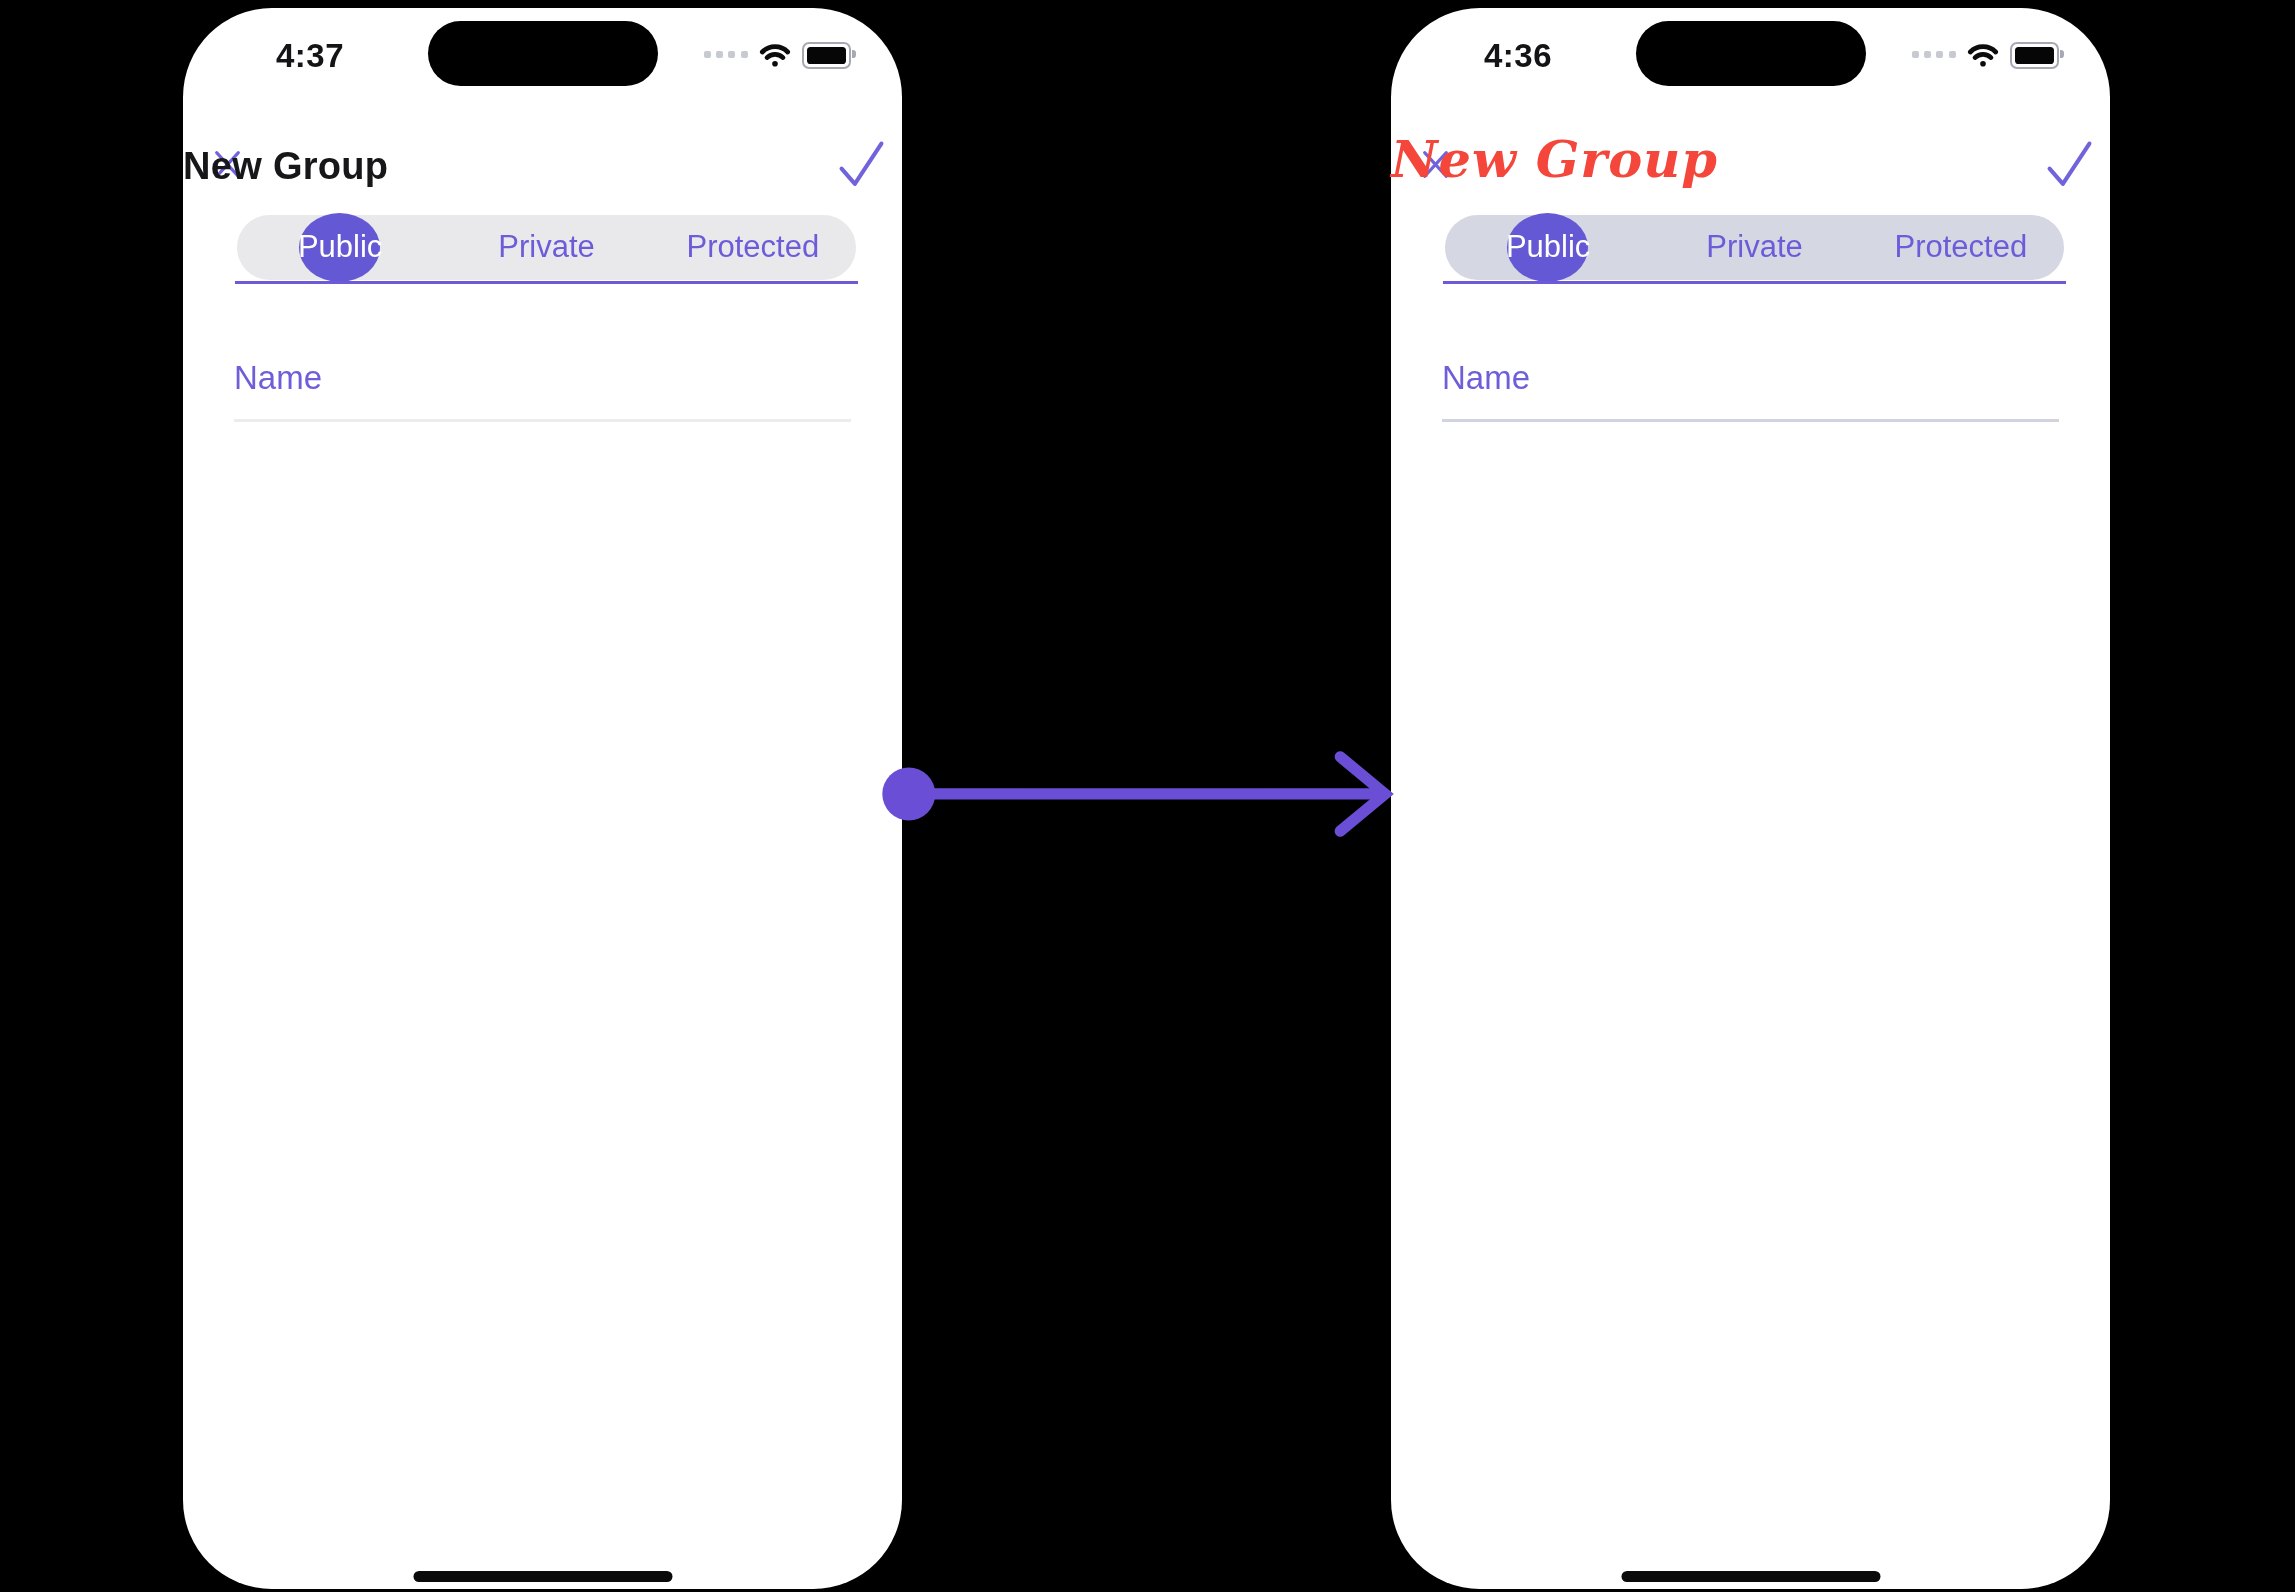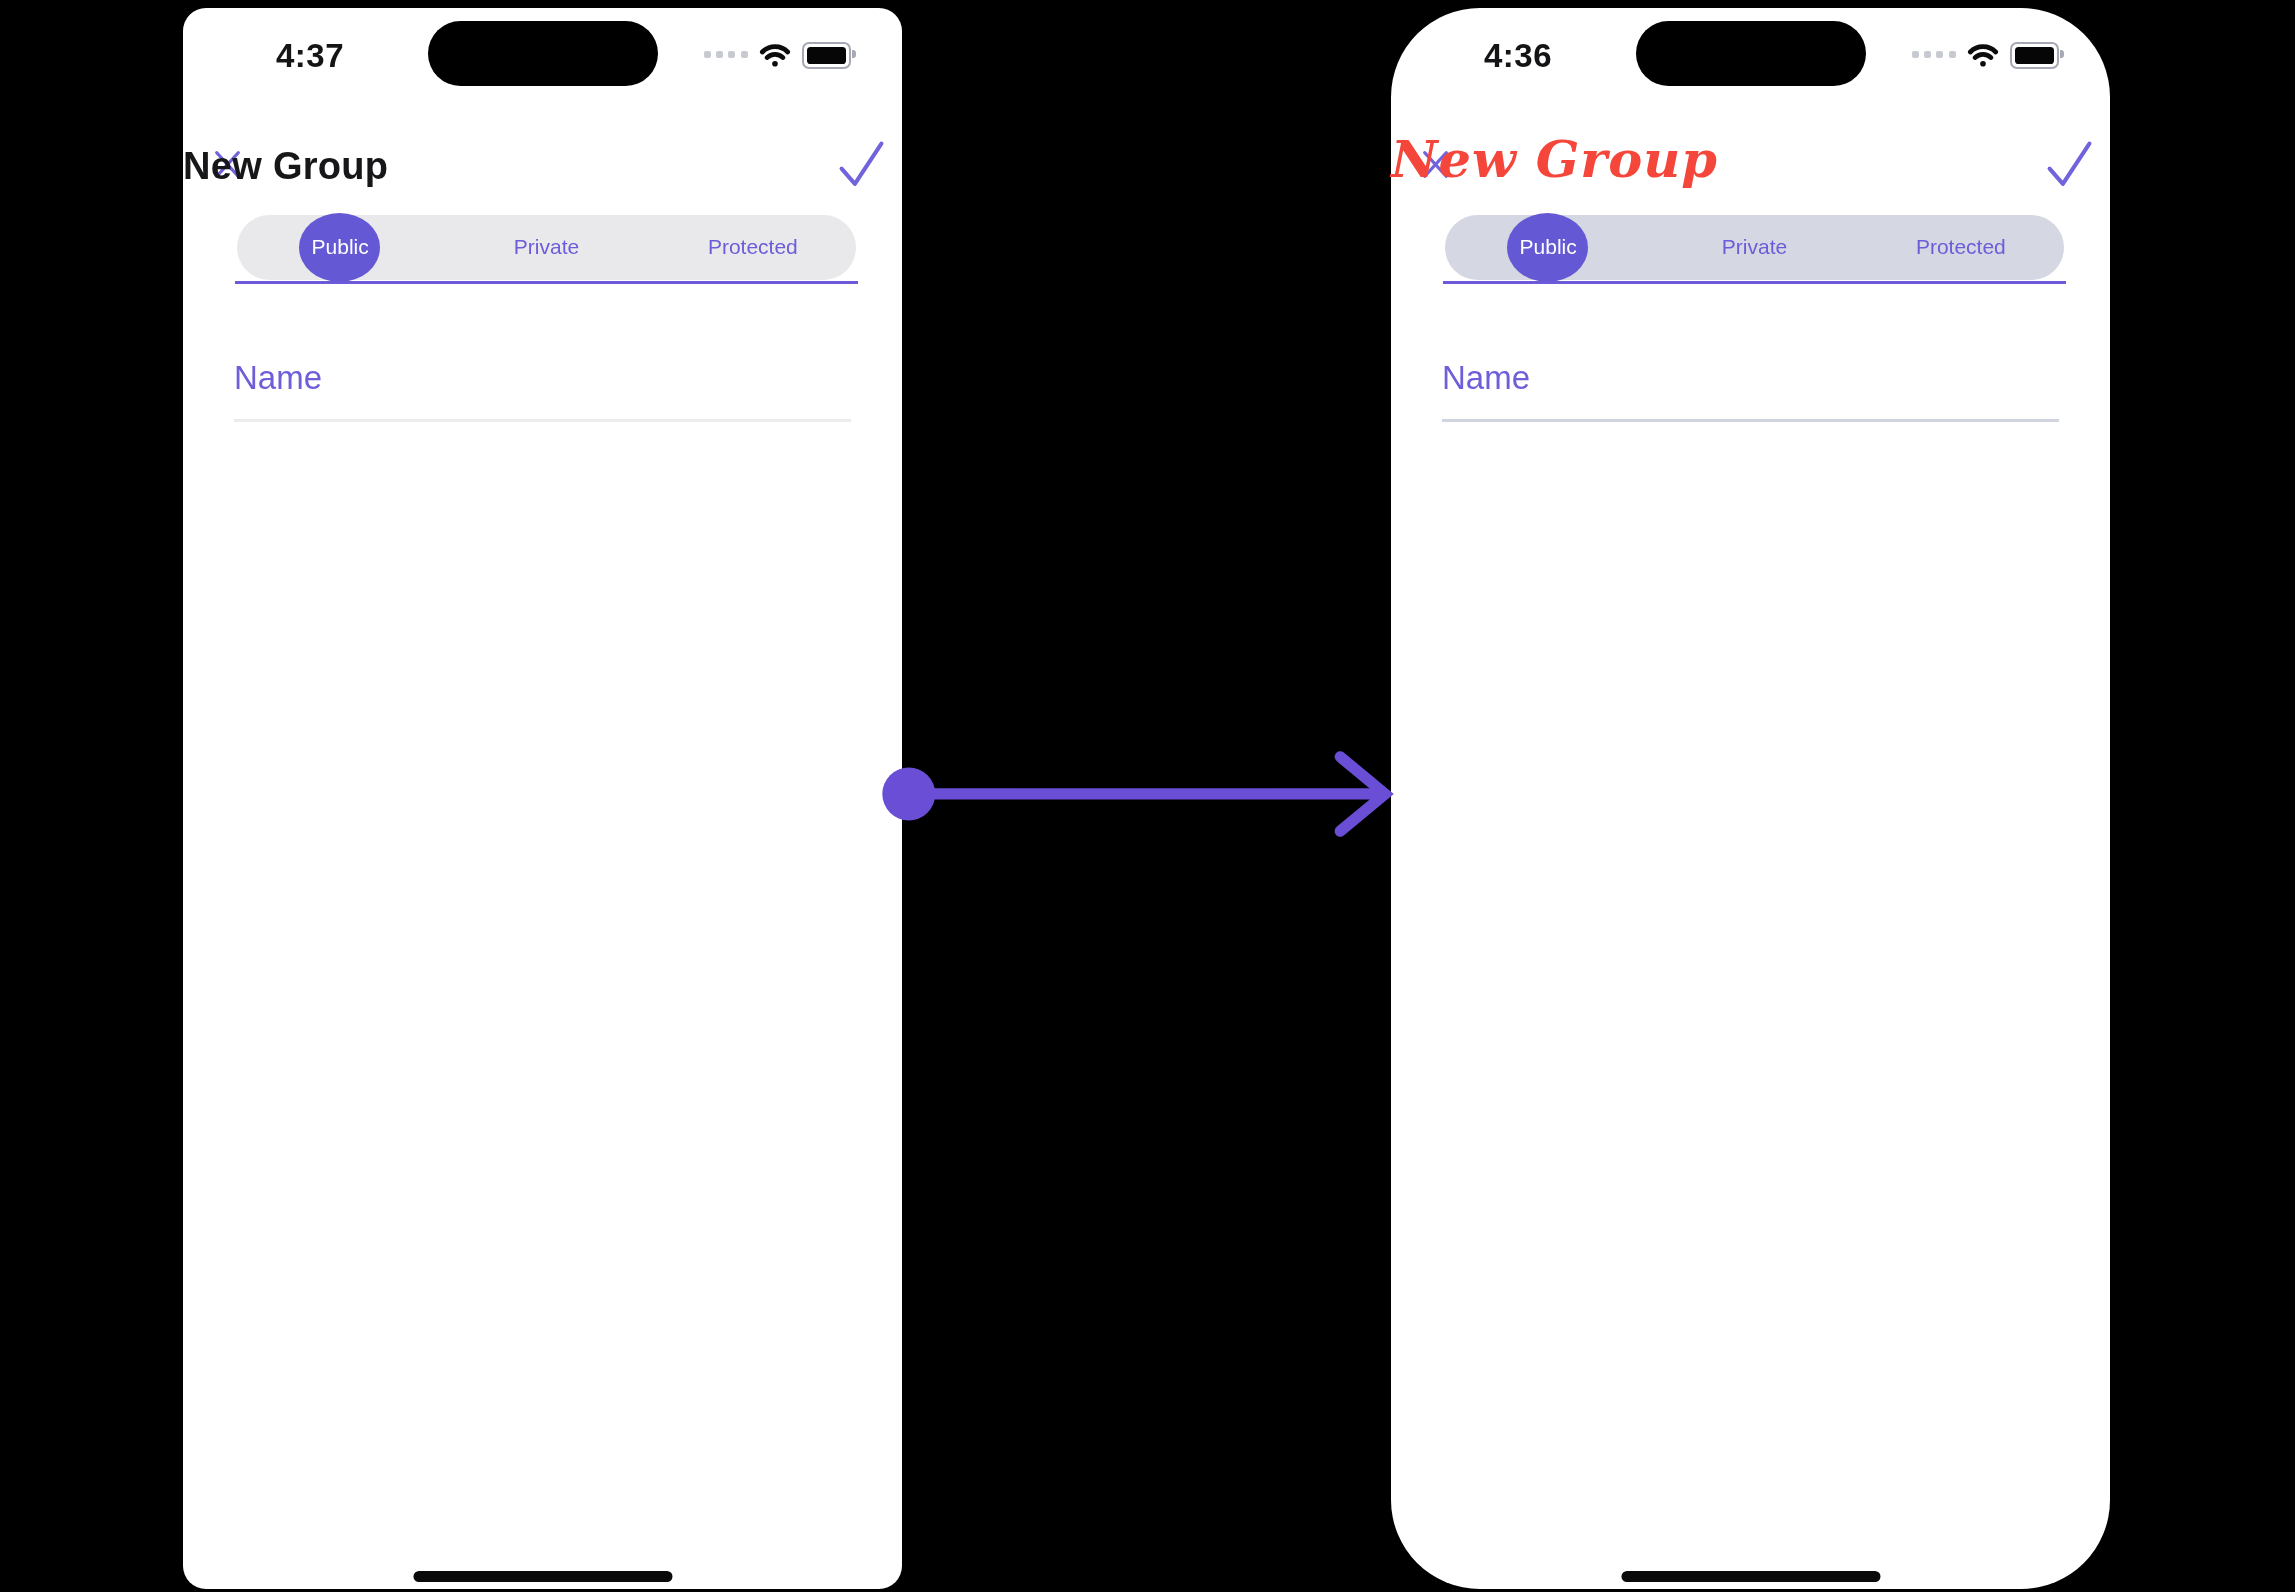--- a/index.html
+++ b/index.html
@@ -8,21 +8,21 @@
     background:#000;
     position:relative;
     overflow:hidden;
     font-family:"Liberation Sans", sans-serif;
   }
   
   .phone{
     position:absolute;top:7.7px;width:719px;height:1581px;
     border-radius:89px;z-index:1;
   }
-  .phone.left-phone{left:183px;background:#ffffff;border-radius:23px;}
+  .phone.left-phone{left:183px;background:#ffffff;}
   .phone.right-phone{left:1391px;background:#ffffff;}
 
   
   .island{
     position:absolute;left:50%;transform:translateX(-50%);
     top:13.8px;width:230px;height:65px;border-radius:34px;background:#000;
   }
   .time{
     position:absolute;left:66px;top:31px;width:122px;
     font-size:33px;font-weight:700;color:#141416;text-align:center;
@@ -61,21 +61,21 @@
     border-radius:33px;display:flex;
   }
   .left-phone  .segment{background:#E9E9EB;}
   .right-phone .segment{background:#D5D8E2;}
   .seg-pill{
     position:absolute;left:62px;top:-1.5px;width:81px;height:69px;
     border-radius:50%;background:#6458D4;z-index:1;
   }
   .seg-item{
     flex:1;display:flex;align-items:center;justify-content:center;
-    font-size:21px;color:#6C5CD9;z-index:2;cursor:pointer;
+    font-size:31px;color:#6C5CD9;z-index:2;cursor:pointer;
   }
   .seg-item.selected{color:#ffffff;}
   .seg-underline{position:relative;z-index:3;margin-top:1px;height:3.6px;background:#6C5AD8;}
 
   
   .name-field{position:absolute;left:51px;top:351px;font-size:33px;color:#6E5ED9;}
   .name-line{position:absolute;left:51px;top:411px;width:617px;height:3.1px;}
   .left-phone  .name-line{background:#ECECEC;}
   .right-phone .name-line{background:#D1D4DF;}
 

